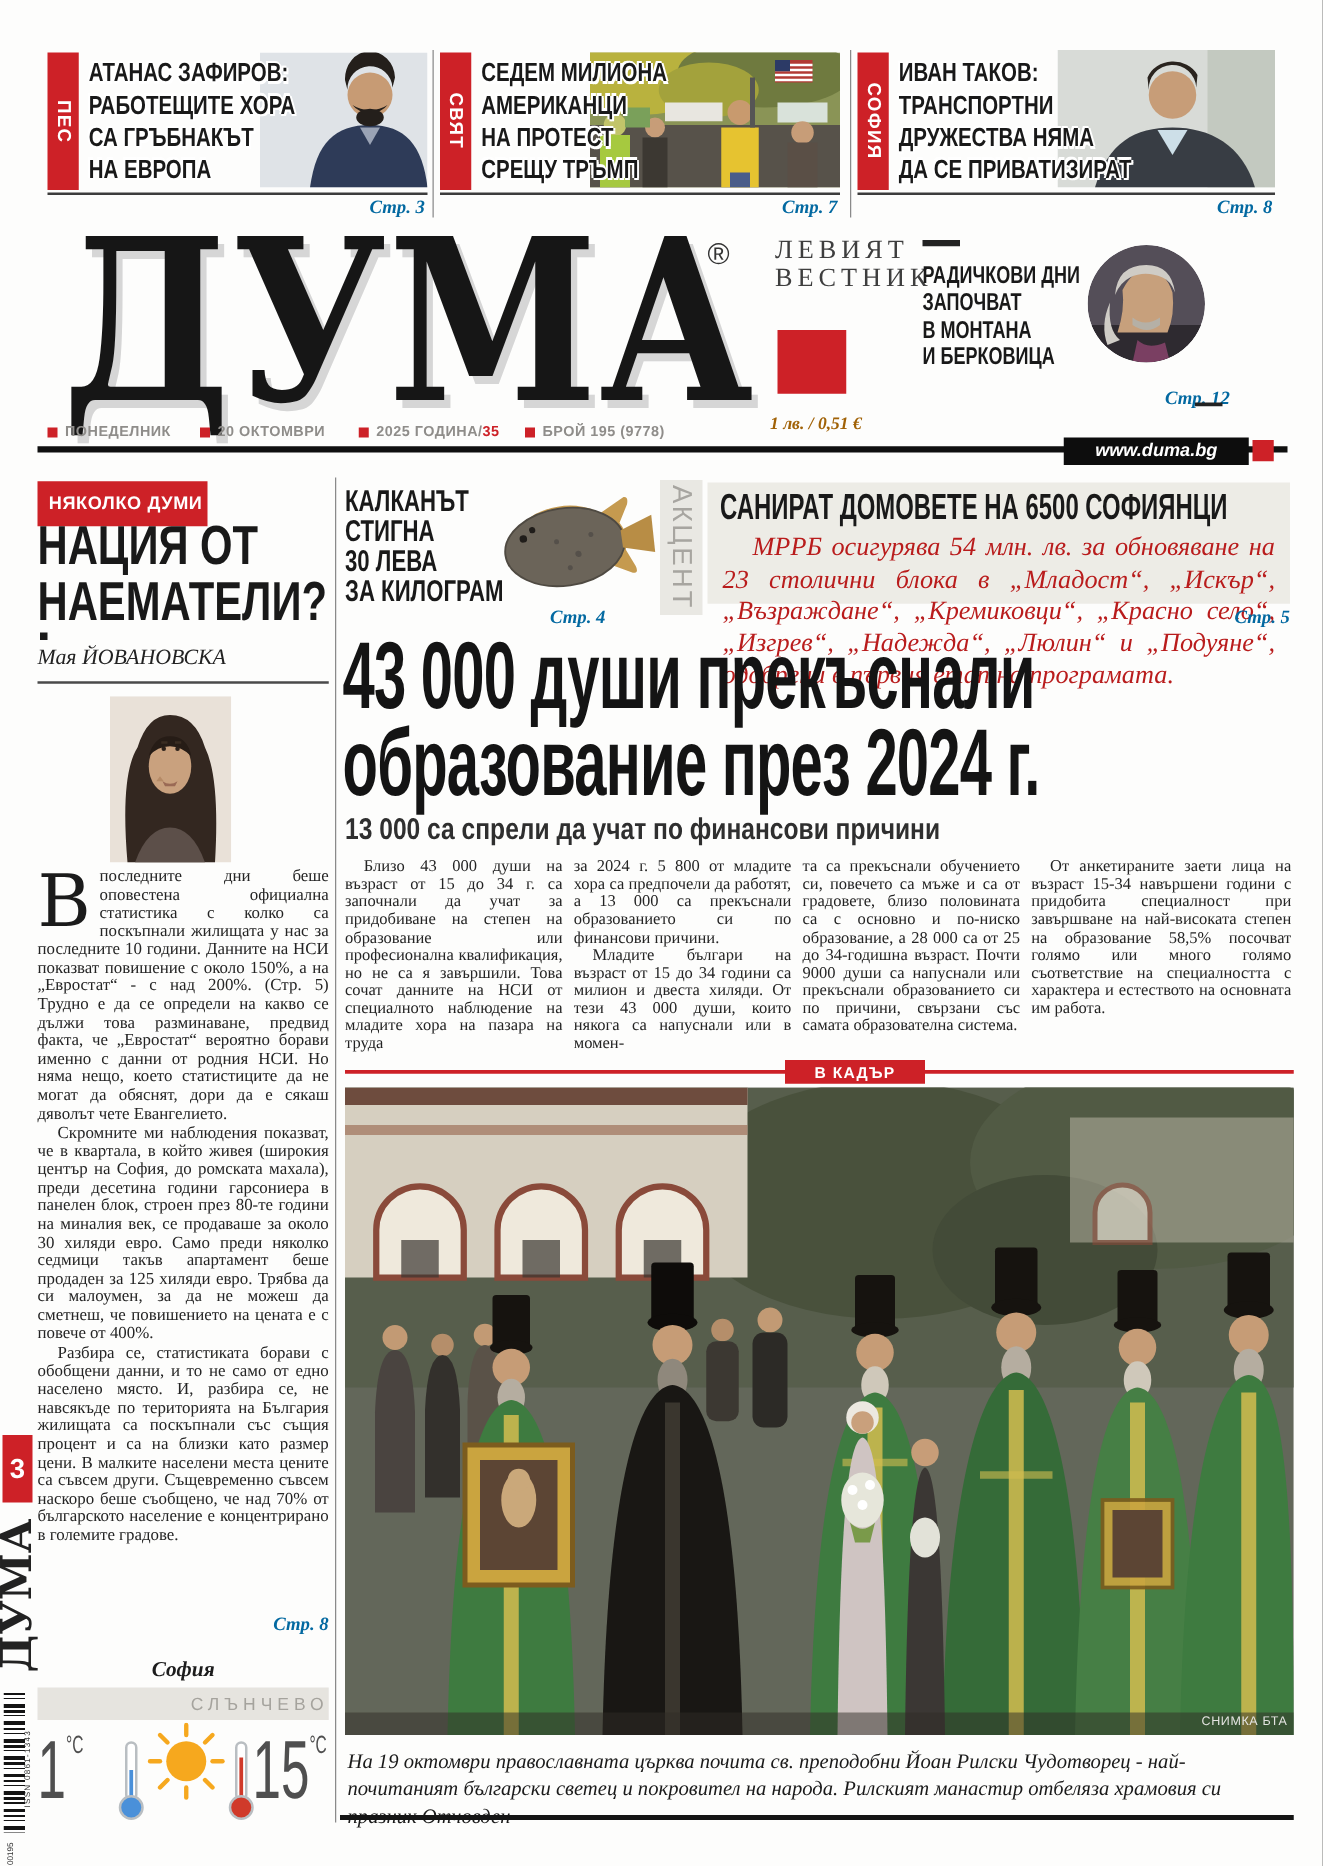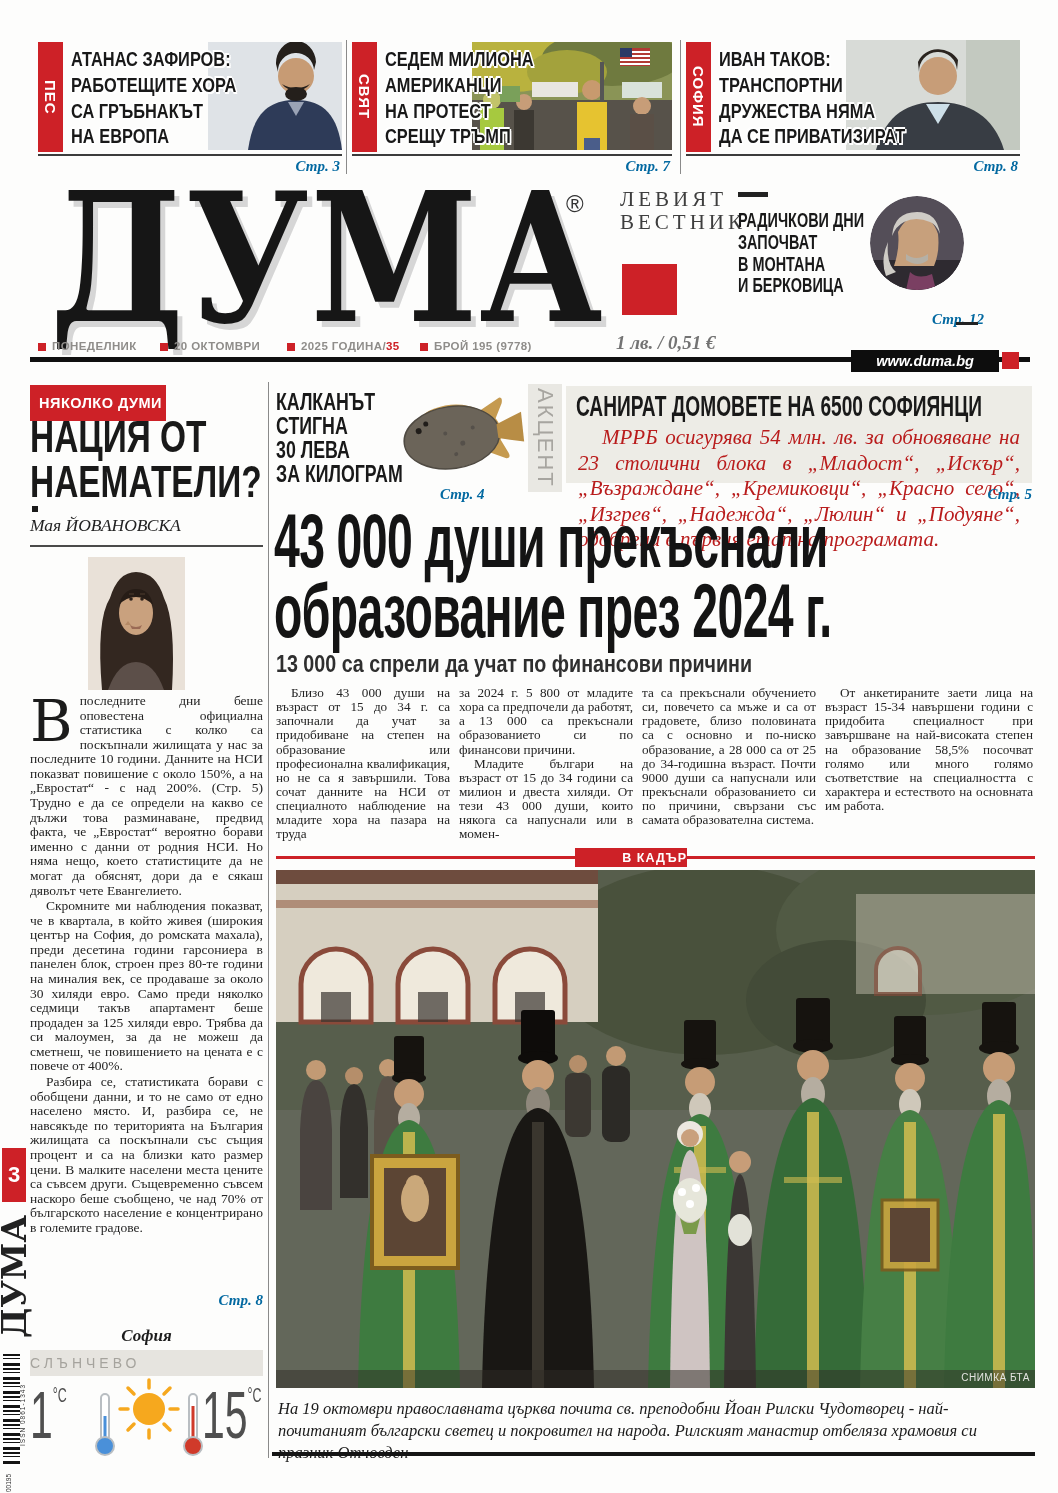--- a/index.html
+++ b/index.html
@@ -147,21 +147,21 @@
       <path d="M24,70 q6,-18 4,-34 q8,-16 20,-16 q14,0 20,18 q2,18 -4,32 z" fill="#c7a07c"></path>
       <path d="M22,40 q2,-24 25,-24 q20,0 23,22 q-4,-10 -10,-12 q-14,-6 -26,0 q-8,4 -12,14 z" fill="#cfccc6"></path>
       <path d="M18,46 q-2,22 8,30 l-10,4 q-6,-16 2,-34 z" fill="#cfccc6"></path>
       <path d="M40,76 q8,8 22,2 l4,16 l-30,0 z" fill="#7a3f62"></path>
       <path d="M36,58 q10,8 22,0 l0,6 q-10,8 -22,0 z" fill="#b5b0a6"></path>
     </g>
   </svg>
   <div class="abs pg" style="left:932px;top:311px;">Стр. 12</div>
   <div class="abs" style="left:956px;top:322px;width:22px;height:3px;background:#222;"></div>
 
-  <div class="abs ser" style="left:616px;top:332px;font-size:19px;font-weight:bold;font-style:italic;color:#737373;">1 лв. / 0,51 €</div>
+  <div class="abs ser" style="left:616px;top:332px;font-size:14px;font-weight:bold;font-style:italic;color:#a16207;">1 лв. / 0,51 €</div>
 
   <div class="abs" style="left:38px;top:340px;width:600px;height:16px;text-align:center;">
     <span class="datebit" style="position:absolute;left:0;"><span class="sq"></span><span>ПОНЕДЕЛНИК</span></span>
     <span class="datebit" style="position:absolute;left:122px;"><span class="sq"></span><span>20 ОКТОМВРИ</span></span>
     <span class="datebit" style="position:absolute;left:249px;"><span class="sq"></span><span>2025 ГОДИНА/</span><span style="color:#cd2127;">35</span></span>
     <span class="datebit" style="position:absolute;left:382px;"><span class="sq"></span><span>БРОЙ 195 (9778)</span></span>
   </div>
 
   <div class="abs" style="left:30px;top:357px;width:1000px;height:5px;background:#101010;"></div>
   <div class="abs" style="left:851px;top:350px;width:148px;height:22px;background:#0d0d0d;display:flex;align-items:center;justify-content:center;">
@@ -193,21 +193,21 @@
   </svg>
 
   <div class="abs bodytxt" style="left:30px;top:694px;width:233px;">
     <p class="noind"><span class="dropcap">В</span><span>последните дни беше оповестена официална статистика с колко са поскъпнали жилищата у нас за последните 10 години. Данните на НСИ показват повишение с около 150%, а на „Евростат“ - с над 200%. (Стр. 5) Трудно е да се определи на какво се дължи това разминаване, предвид факта, че „Евростат“ вероятно борави именно с данни от родния НСИ. Но няма нещо, което статистиците да не могат да обяснят, дори да е сякаш дяволът чете Евангелието.</span></p>
     <p>Скромните ми наблюдения показват, че в квартала, в който живея (широкия център на София, до ромската махала), преди десетина години гарсониера в панелен блок, строен през 80-те години на миналия век, се продаваше за около 30 хиляди евро. Само преди няколко седмици такъв апартамент беше продаден за 125 хиляди евро. Трябва да си малоумен, за да не можеш да сметнеш, че повишението на цената е с повече от 400%.</p>
     <p>Разбира се, статистиката борави с обобщени данни, и то не само от едно населено място. И, разбира се, не навсякъде по територията на България жилищата са поскъпнали със същия процент и са на близки като размер цени. В малките населени места цените са съвсем други. Същевременно съвсем наскоро беше съобщено, че над 70% от българското население е концентрирано в големите градове.</p>
   </div>
   <div class="abs pg" style="left:30px;top:1292px;width:233px;text-align:right;">Стр. 8</div>
 
   <div class="abs ser" style="left:30px;top:1326px;width:233px;text-align:center;font-weight:bold;font-style:italic;font-size:17px;">София</div>
-  <div class="abs" style="left:30px;top:1350px;width:233px;height:26px;background:#e6e4df;display:flex;align-items:center;justify-content:flex-start;">
+  <div class="abs" style="left:30px;top:1350px;width:233px;height:26px;background:#e6e4df;display:flex;align-items:center;justify-content:flex-end;">
     <span style="font-size:14px;letter-spacing:4px;color:#a5a39d;">СЛЪНЧЕВО</span>
   </div>
   <div class="abs" style="left:30px;top:1382px;width:80px;transform:scaleX(.62);transform-origin:0 0;color:#4f4f4f;">
     <span style="font-size:66px;line-height:1;">1</span><span style="font-size:20px;vertical-align:36px;">°C</span>
   </div>
   <svg class="abs" style="left:94px;top:1392px;" width="22" height="64" viewBox="0 0 22 64">
     <rect x="7" y="2" width="8" height="46" rx="4" fill="#fff" stroke="#b9bec2" stroke-width="2"></rect>
     <rect x="9.5" y="24" width="3" height="24" fill="#4a90d9"></rect>
     <circle cx="11" cy="54" r="9" fill="#4a90d9" stroke="#b9bec2" stroke-width="2"></circle>
   </svg>
@@ -274,21 +274,21 @@
     <p>Младите българи на възраст от 15 до 34 години са милион и двеста хиляди. От тези 43 000 души, които някога са напуснали или в момен-</p>
   </div>
   <div class="abs coltxt" style="left:642px;top:686px;width:174px;">
     <p class="noind">та са прекъснали обучението си, повечето са мъже и са от градовете, близо половината са с основно и по-ниско образование, а 28 000 са от 25 до 34-годишна възраст. Почти 9000 души са напуснали или прекъснали образованието си по причини, свързани със самата образователна система.</p>
   </div>
   <div class="abs coltxt" style="left:825px;top:686px;width:208px;">
     <p>От анкетираните заети лица на възраст 15-34 навършени години с придобита специалност при завършване на най-високата степен на образование 58,5% посочват голямо или много голямо съответствие на специалността с характера и естеството на основната им работа.</p>
   </div>
 
   <div class="abs redbg" style="left:276px;top:856px;width:759px;height:3px;"></div>
-  <div class="abs redbg" style="left:575px;top:848px;width:112px;height:19px;display:flex;align-items:center;justify-content:flex-end;">
+  <div class="abs redbg" style="left:628px;top:848px;width:112px;height:19px;display:flex;align-items:center;justify-content:center;">
     <span style="color:#fff;font-weight:bold;font-size:12.5px;letter-spacing:1px;">В КАДЪР</span>
   </div>
 
   <svg class="abs" style="left:276px;top:870px;" width="759" height="518" viewBox="0 0 759 518" preserveAspectRatio="none">
     <rect width="759" height="518" fill="#63675a"></rect>
     <rect width="759" height="240" fill="#575e4c"></rect>
     <ellipse cx="430" cy="90" rx="160" ry="95" fill="#49513c"></ellipse>
     <ellipse cx="650" cy="60" rx="150" ry="85" fill="#515a44"></ellipse>
     <ellipse cx="560" cy="130" rx="90" ry="60" fill="#434b38"></ellipse>
 

